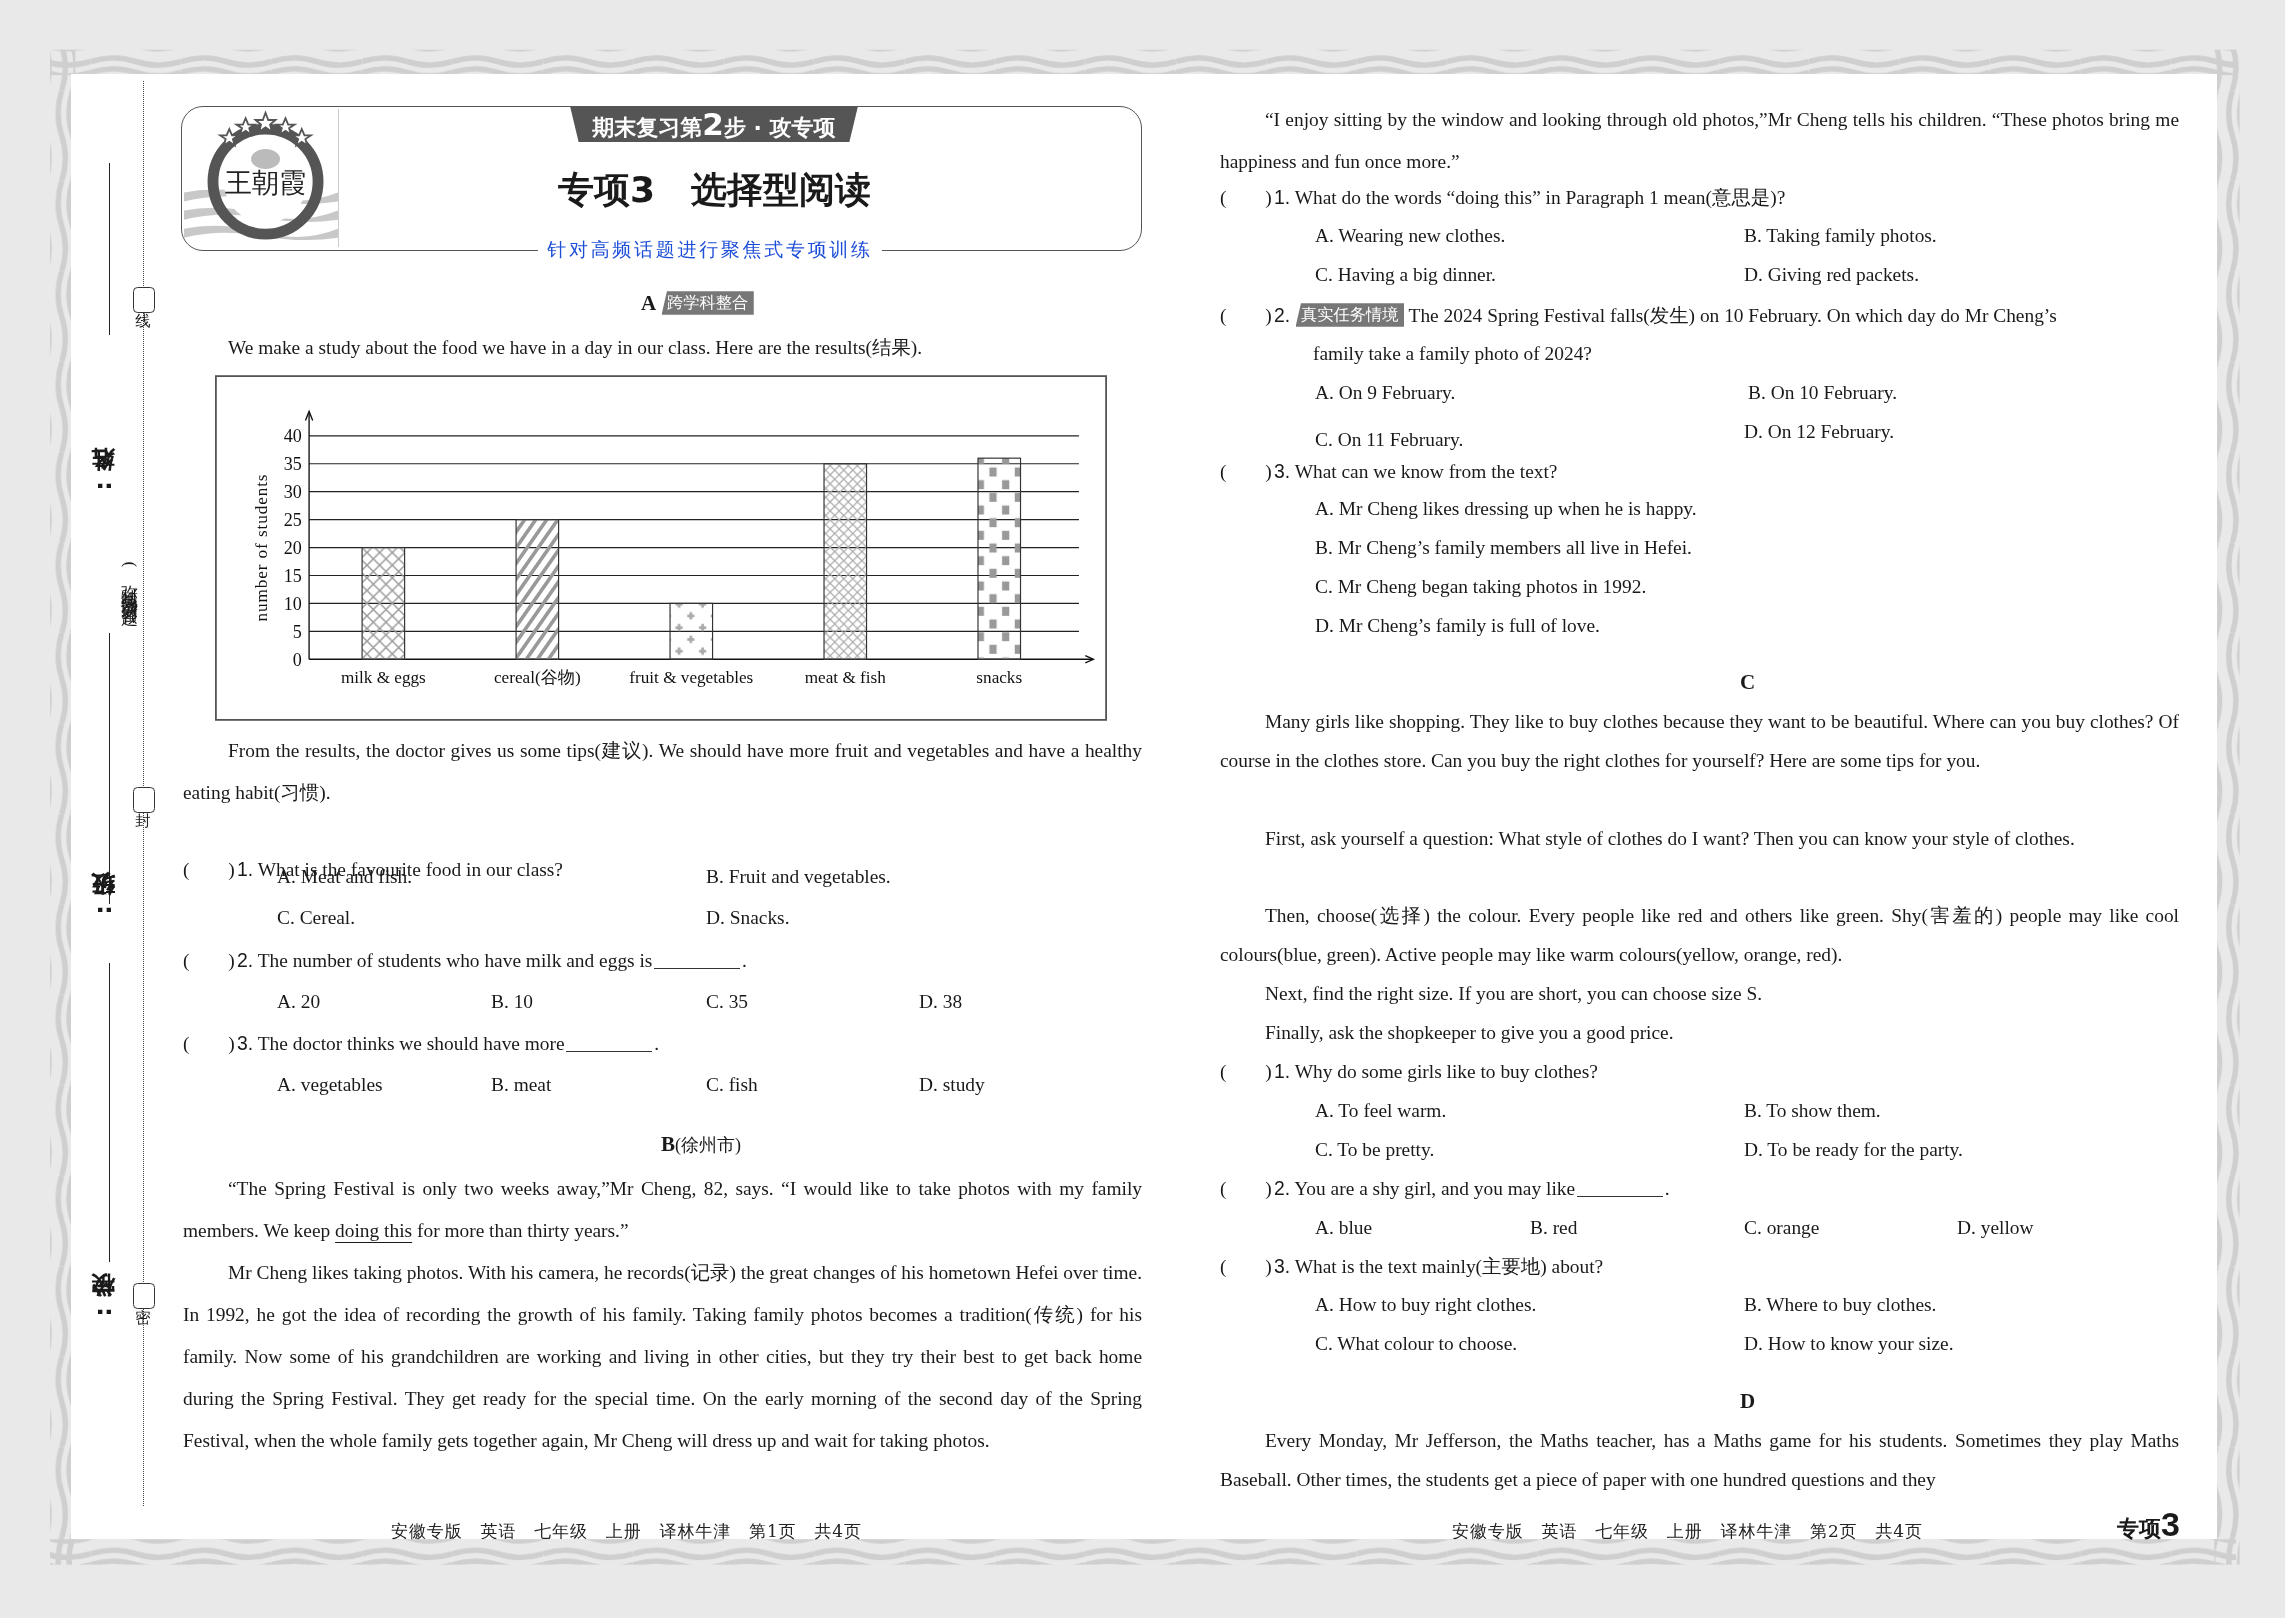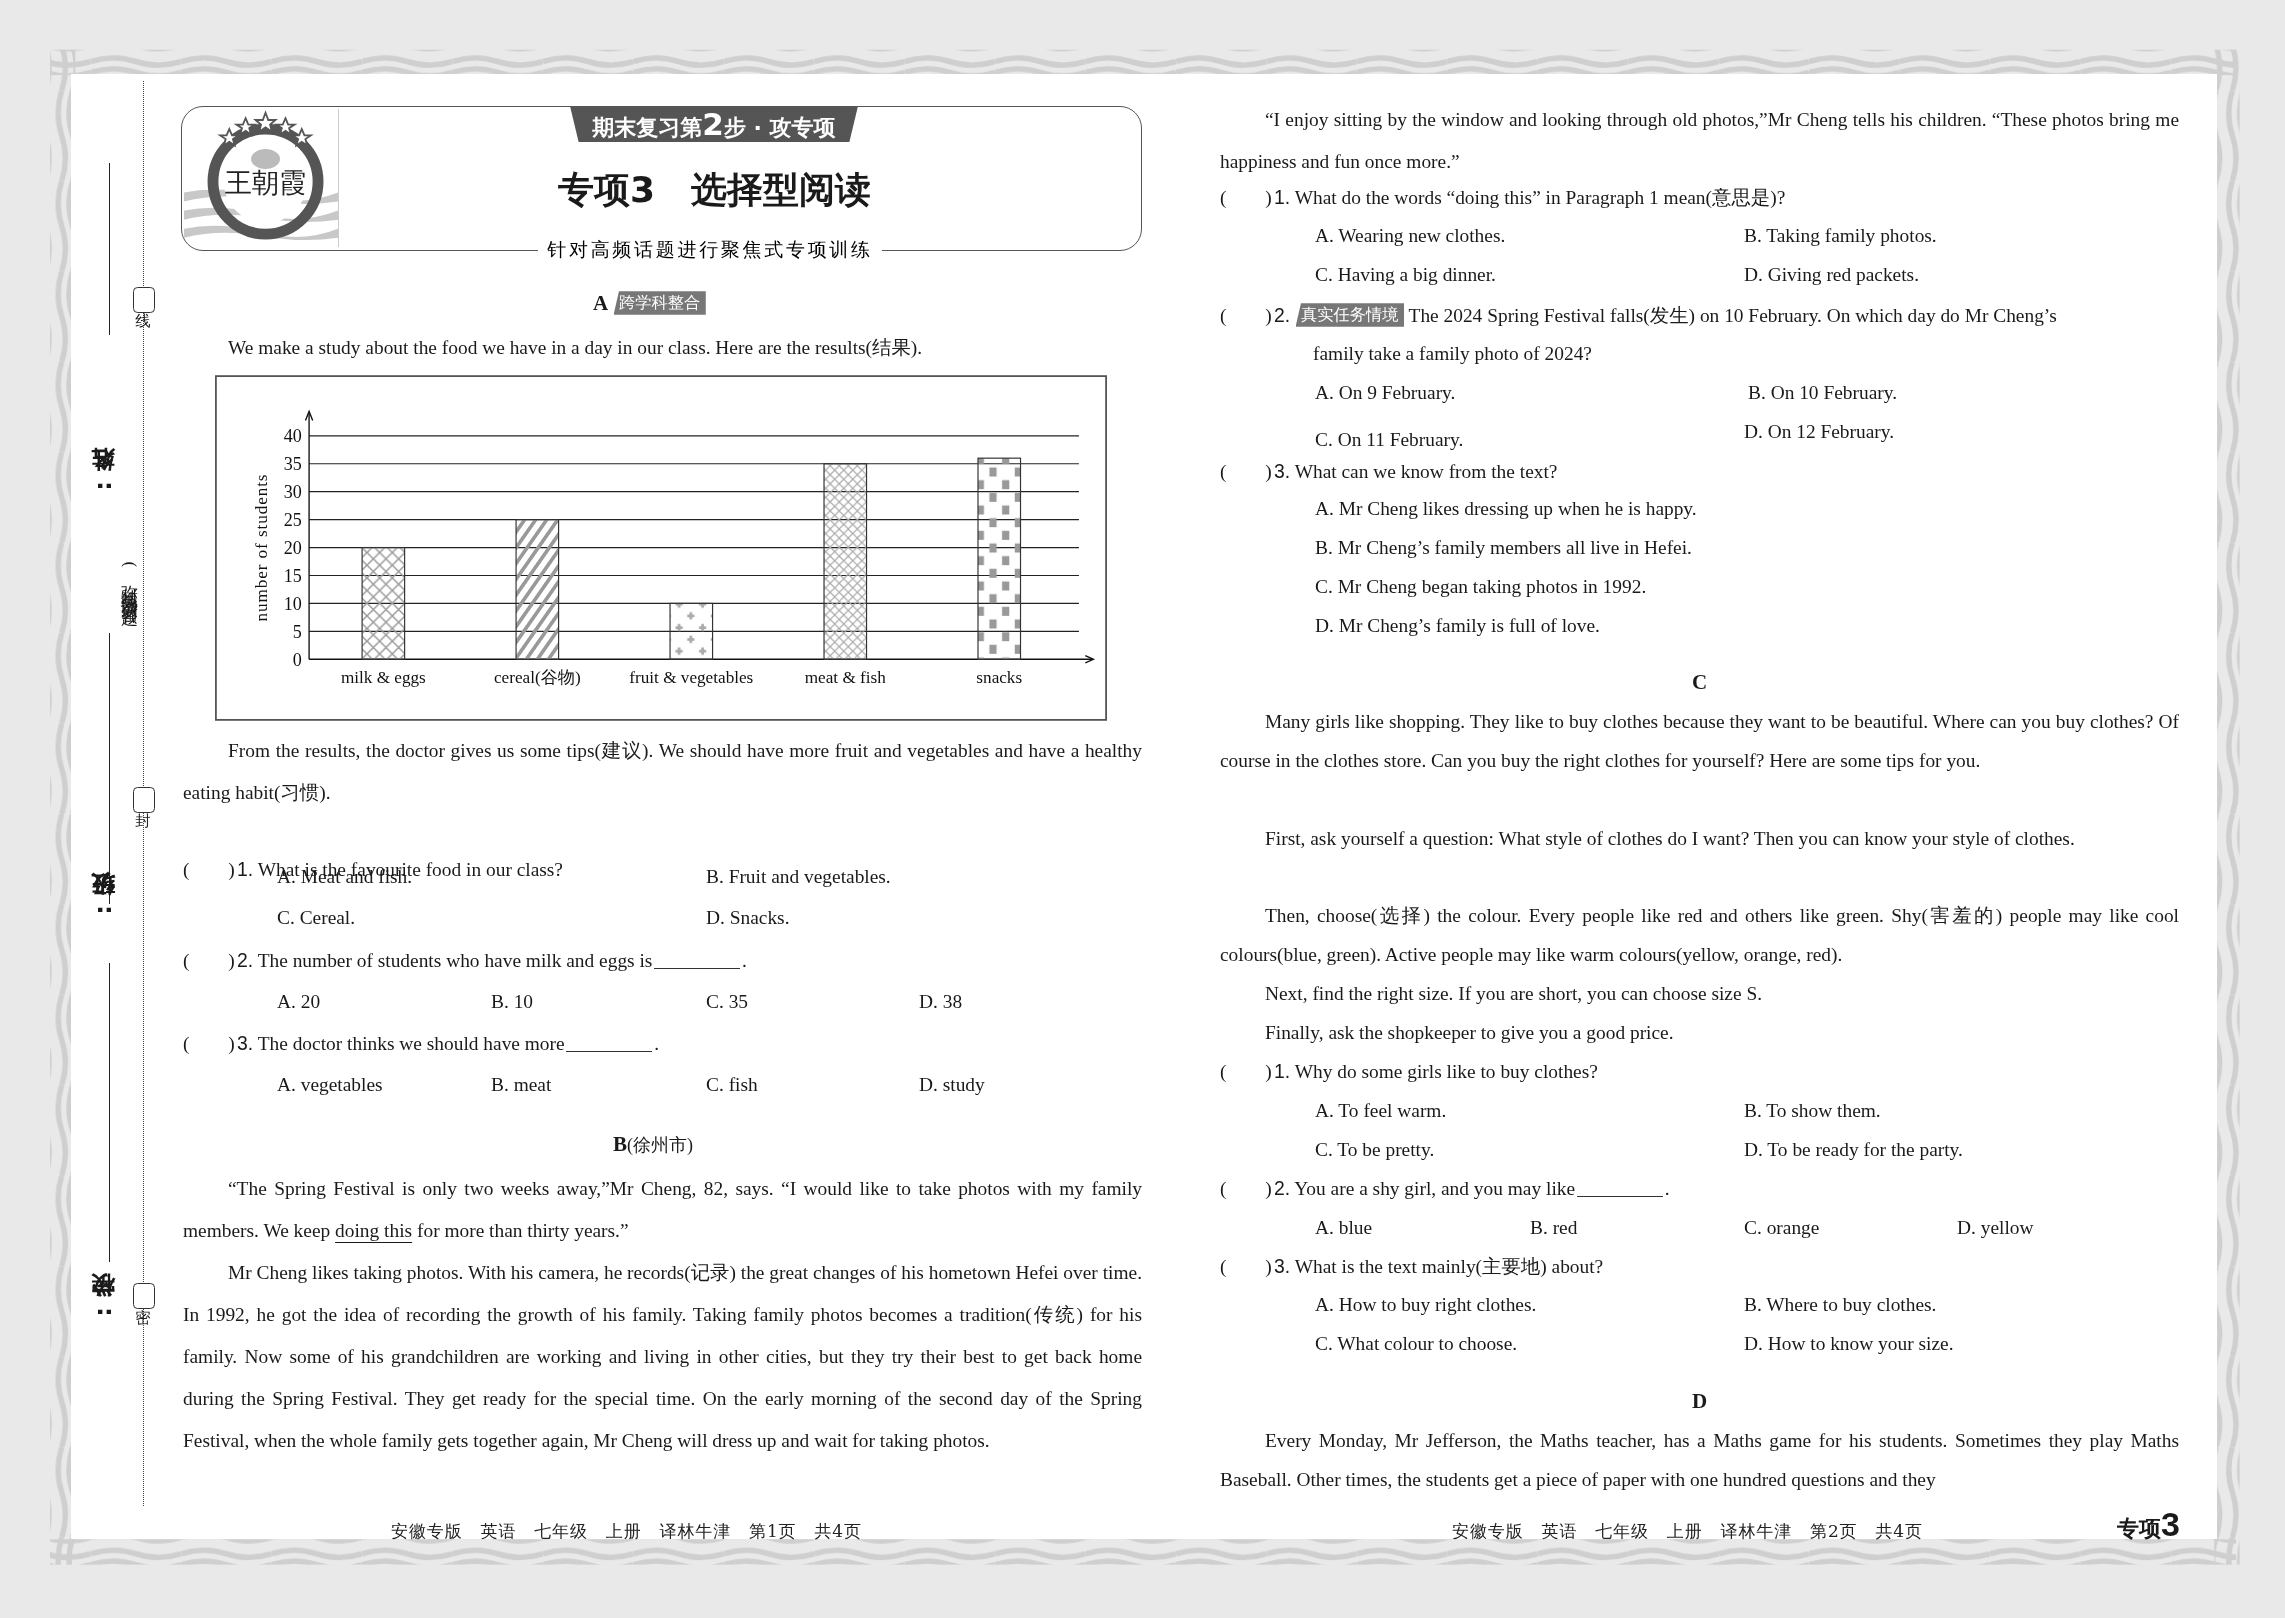--- a/index.html
+++ b/index.html
@@ -21,22 +21,22 @@
   
   .hdrbox{position:absolute;left:181px;top:106px;width:959px;height:143px;border:1.8px solid #555;border-radius:22px;}
   .logo{position:absolute;left:184px;top:109px;width:154px;height:138px;border-right:0.9px solid #ccc;}
   .banner{position:absolute;left:570px;top:106px;width:288px;height:36px;background:#555;color:#fff;
           clip-path:polygon(0 0,100% 0,97% 100%,3% 100%);font-family:"DejaVu Sans",sans-serif;font-weight:bold;
           font-size:22px;line-height:36px;text-align:center;}
   .banner .big{font-size:31px;}
   .title{position:absolute;left:452px;top:166px;width:525px;text-align:center;font-family:"DejaVu Sans",sans-serif;
          font-weight:bold;font-size:36px;}
   .subtitle{position:absolute;left:538px;top:237px;width:344px;text-align:center;background:#fff;font-size:19px;
-            letter-spacing:2.7px;color:#000000;font-family:"DejaVu Serif",serif;}
-  .sec-head{position:absolute;font-weight:bold;font-size:21px;}
+            letter-spacing:2.7px;color:#1d4ed8;font-family:"DejaVu Serif",serif;}
+  .sec-head{position:absolute;font-weight:bold;font-size:21px;margin-left:48px;}
   .tag{display:inline-block;background:#777;color:#fff;font-family:"DejaVu Sans",sans-serif;font-weight:normal;
        font-size:16.3px;line-height:23.5px;padding:0 5.4px;margin-left:5.4px;vertical-align:1.8px;
        clip-path:polygon(5.4px 0,100% 0,100% 100%,0 100%);}
   .para{position:absolute;text-align:justify;text-indent:45px;}
   .q{position:absolute;white-space:nowrap;}
   .q .par{display:inline-block;width:54px;}
   .q .num{font-family:"Liberation Sans",sans-serif;}
   .opt{position:absolute;white-space:nowrap;}
   .blank{display:inline-block;width:86px;border-bottom:1.4px solid #333;height:16.3px;vertical-align:-1.8px;margin:0 1.8px;}
   .u{text-decoration:underline;text-underline-offset:4.5px;}

